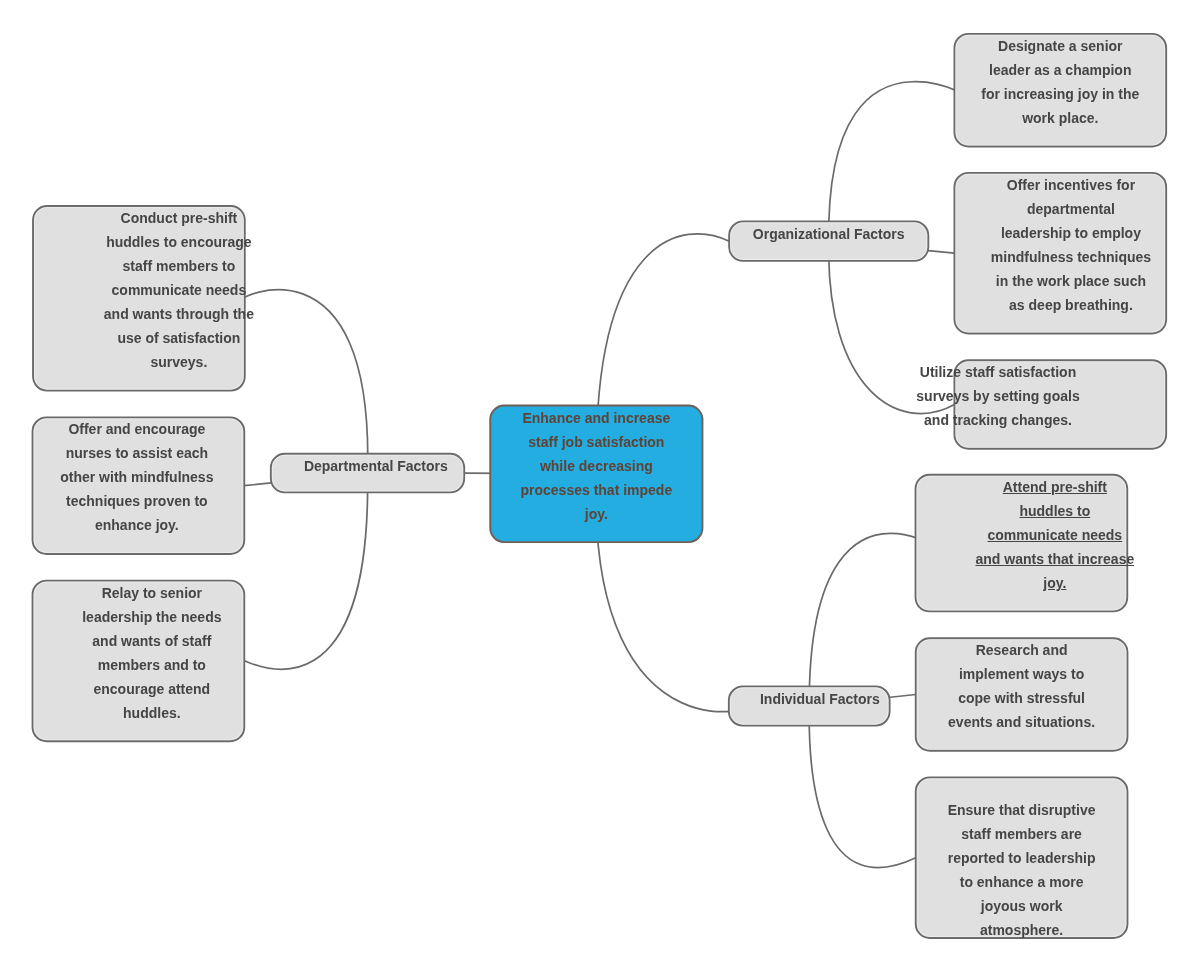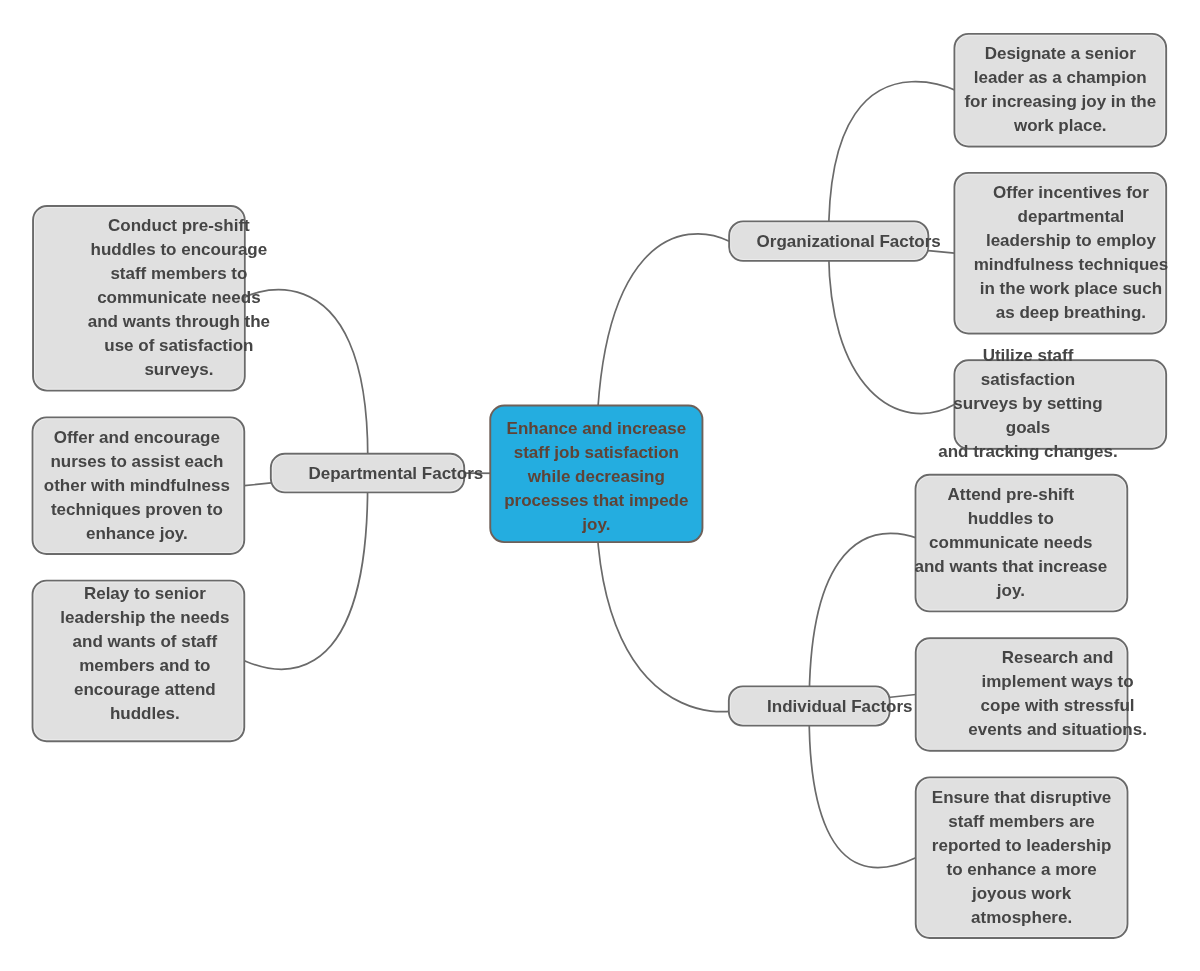--- a/index.html
+++ b/index.html
@@ -7,26 +7,26 @@
   body{width:1200px;height:971px;overflow:hidden;background:#ffffff;
        font-family:"Liberation Sans",sans-serif;}
   #mindmap{position:relative;width:1200px;height:971px;background:#ffffff;
            will-change:transform;}
   #shape-layer{position:absolute;left:0;top:0;}
   .edge{fill:none;stroke:#6a6a6a;stroke-width:1.7;}
   .node-shape{fill:#e0e0e0;stroke:#6a6a6a;stroke-width:1.9;}
   .node-shape.root{fill:#24ade0;stroke:#6e6059;}
   .node-inner-highlight{fill:none;stroke:rgba(255,255,255,0.40);stroke-width:1;}
   .node-text{position:absolute;box-sizing:border-box;
-             display:flex;align-items:center;justify-content:center;
+             display:flex;align-items:flex-start;justify-content:center;
              text-align:center;font-weight:bold;
-             font-size:17px;line-height:24px;
+             font-size:14px;line-height:24px;
              color:#454545;}
   .node-text.root{color:#5f4336;}
-  .node-text.branch{white-space:nowrap;margin-left:20px;}
+  .node-text.branch{white-space:nowrap;}
   .node-text.branch > span{position:relative;top:0.8px;}
   .node-text > span{display:block;width:100%;}
 </style>
 </head>
 <body>
 
 <div id="mindmap">
 
   <svg id="shape-layer" viewBox="0 0 1200 971" width="1200" height="971" aria-hidden="true">
     <g id="edge-group">
@@ -84,36 +84,36 @@
     </div>
     <div class="node-text branch" style="left: 728.85px; top: 686.4px; width: 182px; height: 39.2px;">
       <span>Individual Factors</span>
     </div>
     <div class="node-text leaf" style="left: 33.05px; top: 206px; width: 211.7px; height: 184.6px; margin-left: 40px;">
       <span>Conduct pre-shift<br>huddles to encourage<br>staff members to<br>communicate needs<br>and wants through the<br>use of satisfaction<br>surveys.</span>
     </div>
     <div class="node-text leaf" style="left: 31px; top: 417.4px; width: 211.7px; height: 136.6px;">
       <span>Offer and encourage<br>nurses to assist each<br>other with mindfulness<br>techniques proven to<br>enhance joy.</span>
     </div>
-    <div class="node-text leaf" style="left: 39px; top: 580.6px; width: 211.7px; height: 146px;">
+    <div class="node-text leaf" style="left: 46px; top: 580.6px; width: 211.7px; height: 146px;">
       <span>Relay to senior<br>leadership the needs<br>and wants of staff<br>members and to<br>encourage attend<br>huddles.</span>
     </div>
     <div class="node-text leaf" style="left: 954.45px; top: 33.9px; width: 211.7px; height: 112.6px;">
       <span>Designate a senior<br>leader as a champion<br>for increasing joy in the<br>work place.</span>
     </div>
     <div class="node-text leaf" style="left: 954.45px; top: 172.9px; width: 233px; height: 160.6px;">
       <span>Offer incentives for<br>departmental<br>leadership to employ<br>mindfulness techniques<br>in the work place such<br>as deep breathing.</span>
     </div>
-    <div class="node-text leaf" style="left: 937px; top: 360.2px; width: 182px; height: 88.6px;">
+    <div class="node-text leaf" style="left: 907px; top: 360.2px; width: 182px; height: 88.6px;">
       <span>Utilize staff satisfaction<br>surveys by setting goals<br>and tracking changes.</span>
     </div>
-    <div class="node-text leaf" style="left: 905px; top: 474.8px; width: 211.7px; height: 136.6px;">
+    <div class="node-text leaf" style="left: 949px; top: 474.8px; width: 211.7px; height: 136.6px; text-decoration: underline;">
       <span>Attend pre-shift<br>huddles to<br>communicate needs<br>and wants that increase<br>joy.</span>
     </div>
-    <div class="node-text leaf" style="left: 915.75px; top: 638.2px; width: 211.7px; height: 112.6px; margin-left: 36px;">
+    <div class="node-text leaf" style="left: 915.75px; top: 638.2px; width: 211.7px; height: 112.6px;">
       <span>Research and<br>implement ways to<br>cope with stressful<br>events and situations.</span>
     </div>
     <div class="node-text leaf" style="left: 915.75px; top: 798px; width: 211.7px; height: 120px;">
       <span>Ensure that disruptive<br>staff members are<br>reported to leadership<br>to enhance a more<br>joyous work<br>atmosphere.</span>
     </div>
   </div>
 
 </div>
 
 </body></html>

